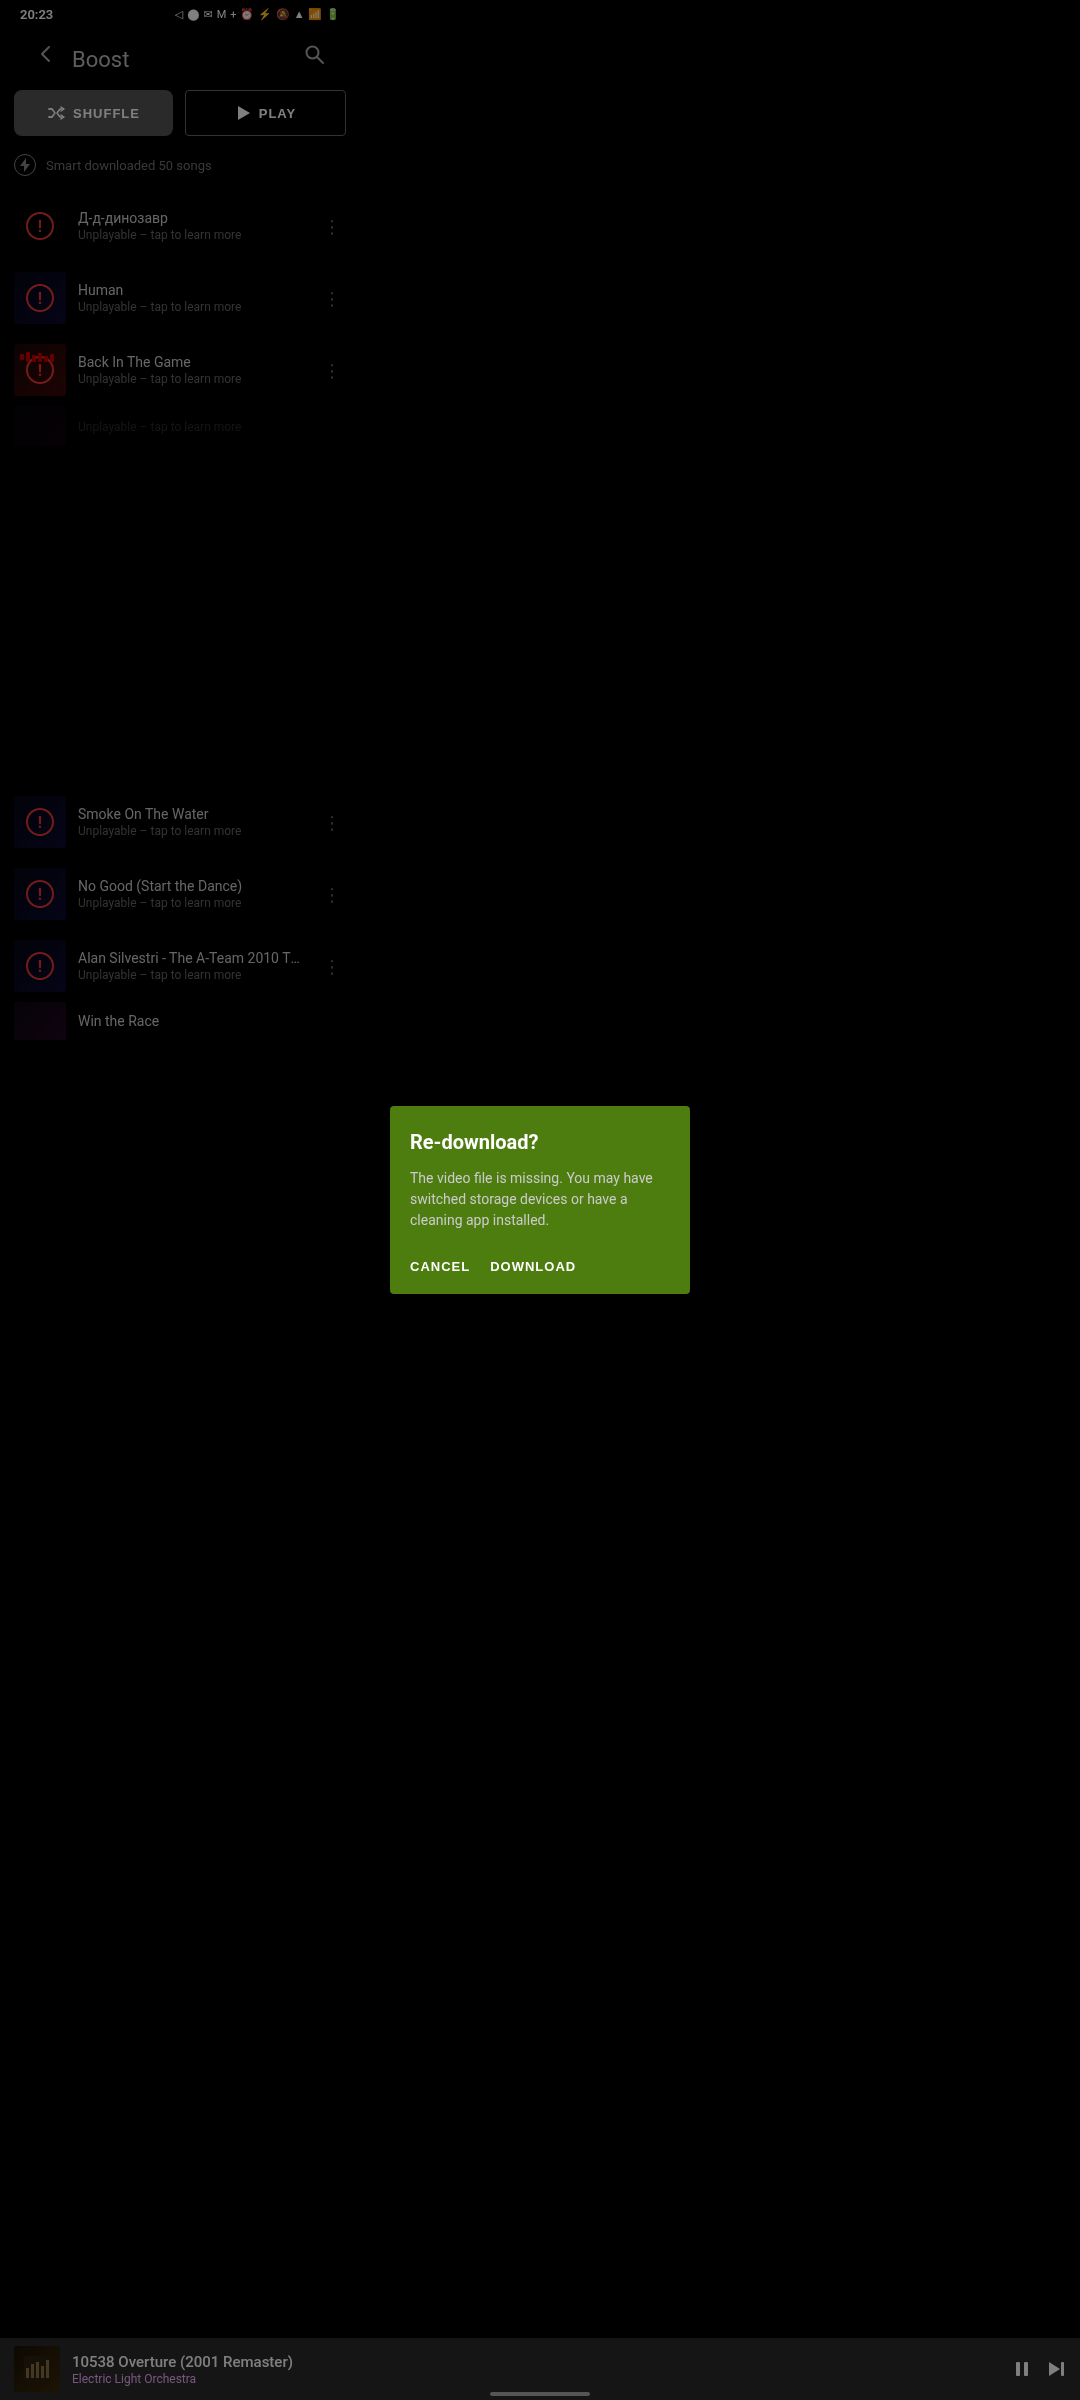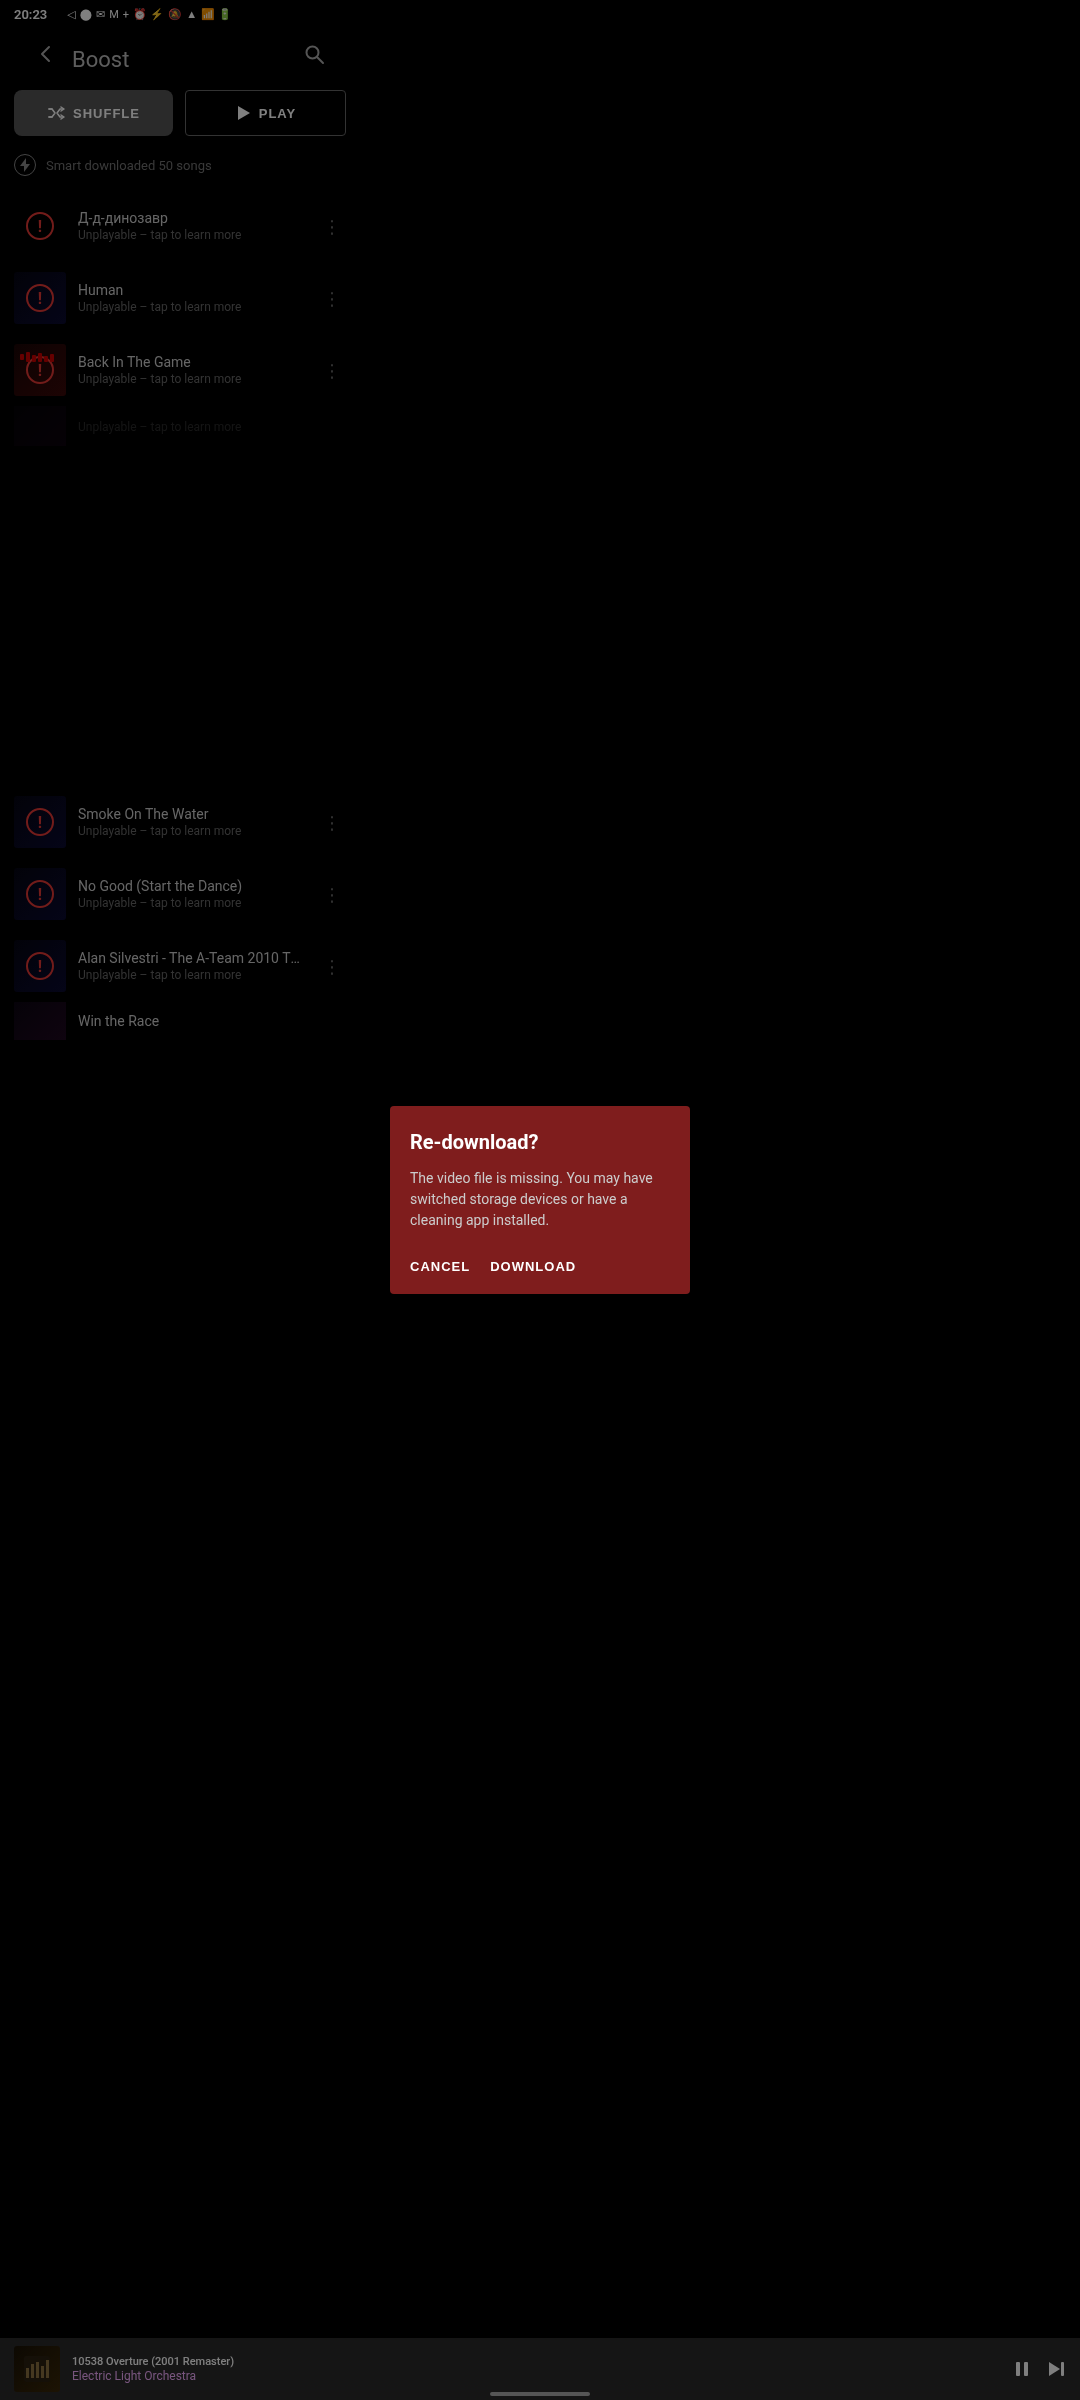--- a/index.html
+++ b/index.html
@@ -10,24 +10,24 @@
       font-family: 'Roboto', Arial, sans-serif;
       width: 360px;
       min-height: 800px;
       position: relative;
       overflow-x: hidden;
     }
 
     
     .status-bar {
       display: flex;
-      align-items: center;
-      padding: 6px 14px;
+      justify-content: space-between;
+      align-items: center;
+      padding: 6px 20px;
       height: 28px;
-      gap: 20px;
     }
     .status-time {
       font-size: 13px;
       font-weight: 600;
       color: #fff;
     }
     .status-icons {
       display: flex;
       align-items: center;
       gap: 4px;
@@ -198,21 +198,21 @@
       background: rgba(0,0,0,0.5);
       z-index: 100;
     }
 
     
     .dialog {
       position: fixed;
       top: 50%;
       left: 50%;
       transform: translate(-50%, -50%);
-      background: #7f1d1d;
+      background: #4d7c0f;
       border-radius: 4px;
       width: 300px;
       padding: 24px 20px 16px;
       z-index: 200;
     }
     .dialog-title {
       font-size: 20px;
       font-weight: 700;
       color: #fff;
       margin-bottom: 14px;
@@ -256,21 +256,21 @@
       width: 46px;
       height: 46px;
       background: #3a3a2a;
       border-radius: 3px;
       flex-shrink: 0;
     }
     .np-info {
       flex: 1;
     }
     .np-title {
-      font-size: 11px;
+      font-size: 15px;
       color: #fff;
       font-weight: 500;
     }
     .np-artist {
       font-size: 12px;
       color: #f0abfc;
       margin-top: 1px;
     }
     .np-controls {
       display: flex;

